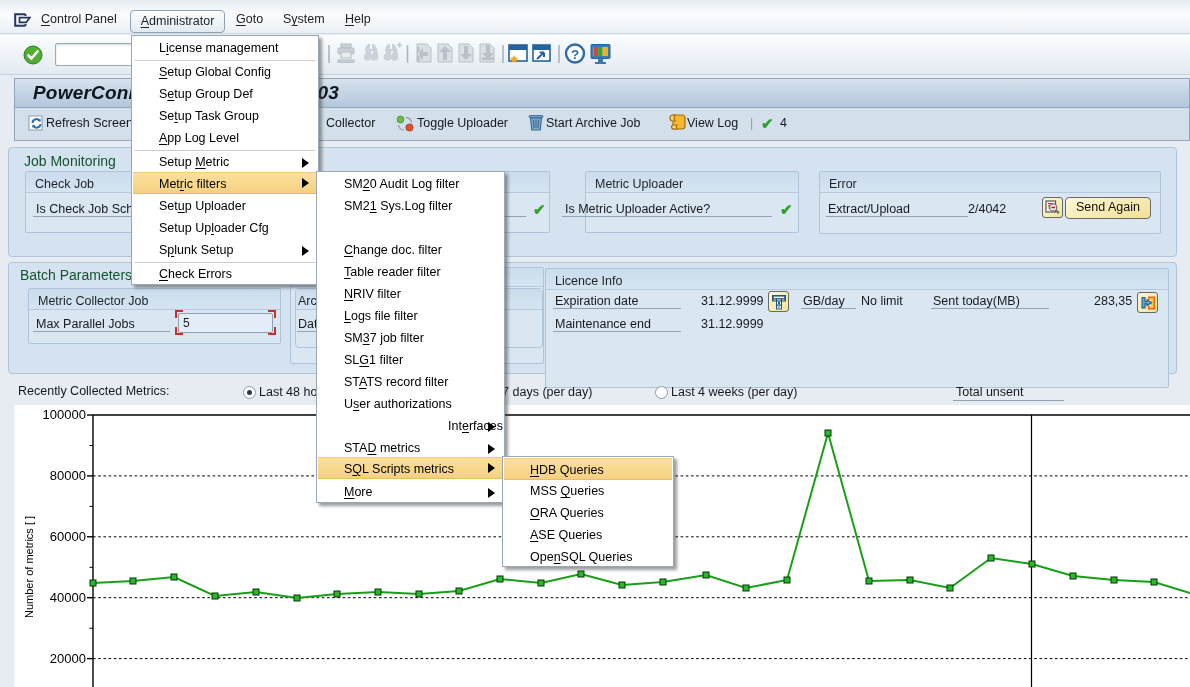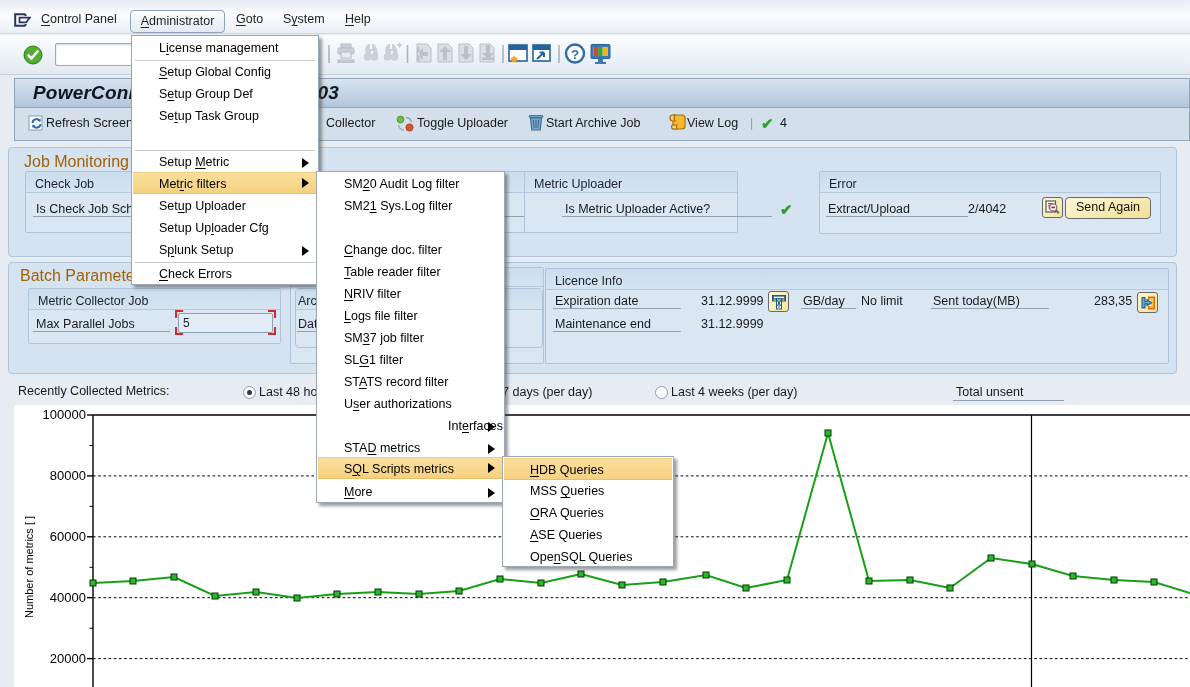--- a/index.html
+++ b/index.html
@@ -31,21 +31,21 @@
   background:linear-gradient(180deg,#D8E3EF 0%,#C6D5E5 45%,#B3C7DB 100%);
   border:1px solid #8FA4BA; border-bottom:1px solid #93A7BC; }
 #titletext { position:absolute; left:33px; top:82px; font-size:19px; font-weight:bold; font-style:italic; color:#10161e; letter-spacing:.2px; }
 
 
 #appbar { left:14px; top:108px; width:1176px; height:33px; background:#D3E0EC; border-left:1px solid #8FA4BA; border-right:1px solid #8FA4BA; border-bottom:1px solid #97ABBF; }
 .abtn { position:absolute; top:0; height:33px; line-height:33px; font-size:12.5px; color:#15191e; white-space:nowrap; }
 
 
 .tray { position:absolute; left:8px; width:1169px; background:#D5E2EF; border:1px solid #AFC4D9; border-radius:4px; }
-.trayhead { position:absolute; left:10px; top:4px; font-size:16px; color:#a16207; }
+.trayhead { position:absolute; left:10px; top:4px; font-size:14px; color:#14532d; }
 .ibox { position:absolute; background:#DAE7F3; border:1px solid #AFC4D9; border-radius:2px; }
 .ihead { position:absolute; left:0; top:0; right:0; height:21px;
   background:linear-gradient(180deg,#CBDCEC,#D5E4F1); border-bottom:1px solid #B6C9DC;
   line-height:25px; padding-left:9px; font-size:12.5px; }
 .lbl { position:absolute; font-size:12.5px; color:#16191d; white-space:nowrap; }
 .lbl.ul { border-bottom:1px solid #93A2B1; }
 .chk { position:absolute; font-size:15px; font-weight:bold; color:#2CA02C; }
 
 
 .icobtn { position:absolute; width:21px; height:21px; border:1px solid #96A6B8; border-radius:3px;
@@ -196,21 +196,21 @@
   <div class="tray" style="top:147px;height:110px;"></div>
   <div class="trayhead abs" style="left:24px;top:153px;">Job Monitoring</div>
 
   <div class="ibox" style="left:25px;top:171px;width:525px;height:62px;">
     <div class="ihead">Check Job</div>
   </div>
   <div class="lbl" style="left:36px;top:202px;">Is Check Job Scheduled?</div>
   <div class="lbl ul" style="left:33px;top:202px;width:493px;height:15px;"></div>
   <div class="chk" style="left:533px;top:201px;">✔</div>
 
-  <div class="ibox" style="left:524px;top:171px;width:214px;height:62px;">
+  <div class="ibox" style="left:585px;top:171px;width:214px;height:62px;">
     <div class="ihead">Metric Uploader</div>
   </div>
   <div class="lbl" style="left:565px;top:202px;">Is Metric Uploader Active?</div>
   <div class="lbl ul" style="left:562px;top:202px;width:210px;height:15px;"></div>
   <div class="chk" style="left:780px;top:201px;">✔</div>
 
   <div class="ibox" style="left:819px;top:171px;width:342px;height:63px;">
     <div class="ihead">Error</div>
   </div>
   <div class="lbl" style="left:828px;top:202px;">Extract/Upload</div>
@@ -243,21 +243,21 @@
 
   <div class="ibox" style="left:290px;top:267px;width:254px;height:97px;">
     <div class="ihead" style="height:19px;line-height:19px;"></div>
   </div>
   <div class="ibox" style="left:295px;top:288px;width:248px;height:60px;border-radius:4px;">
     <div class="ihead" style="padding-left:2px;">Archive Job</div>
   </div>
   <div class="lbl" style="left:298px;top:317px;">Date</div>
   <div class="lbl ul" style="left:297px;top:317px;width:60px;height:15px;"></div>
 
-  <div class="ibox" style="left:545px;top:268px;width:624px;height:96px;">
+  <div class="ibox" style="left:545px;top:268px;width:624px;height:120px;">
     <div class="ihead">Licence Info</div>
   </div>
   <div class="lbl" style="left:555px;top:294px;">Expiration date</div>
   <div class="lbl ul" style="left:553px;top:294px;width:128px;height:15px;"></div>
   <div class="lbl" style="left:701px;top:294px;">31.12.9999</div>
   <div class="icobtn goldbtn" style="left:768px;top:291px;"></div>
   <svg class="abs" style="left:771px;top:294px;" width="16" height="16" viewBox="0 0 16 16">
     <rect x="1" y="1" width="14" height="6.5" fill="#1E5A85"></rect>
     <rect x="2.8" y="2.6" width="10.4" height="1.6" fill="#fff"></rect>
     <rect x="2.6" y="4.8" width="2.2" height="2.6" fill="#C09A70"></rect>
@@ -363,20 +363,21 @@
       <rect x="1151" y="579" width="6" height="6"></rect>
     </g>
   </svg>
 
   <div class="menu" style="left:131px;top:35px;width:188px;height:250px;">
     <div class="mni" style="top:2px;">L<u>i</u>cense management</div>
     <div class="msep" style="top:24px;"></div>
     <div class="mni" style="top:26px;"><u>S</u>etup Global Config</div>
     <div class="mni" style="top:48px;">S<u>e</u>tup Group Def</div>
     <div class="mni" style="top:70px;">Se<u>t</u>up Task Group</div>
+    <div class="mni" style="top:92px;"><u>A</u>pp Log Level</div>
     <div class="msep" style="top:114px;"></div>
     <div class="mni" style="top:116px;">Setup <u>M</u>etric<span class="arr"></span></div>
     <div class="mni hl" style="top:135.5px;">Met<u>r</u>ic filters<span class="arr"></span></div>
     <div class="mni" style="top:160px;">Set<u>u</u>p Uploader</div>
     <div class="mni" style="top:182px;">Setup Up<u>l</u>oader Cfg</div>
     <div class="mni" style="top:204px;">S<u>p</u>lunk Setup<span class="arr"></span></div>
     <div class="msep" style="top:226px;"></div>
     <div class="mni" style="top:228px;"><u>C</u>heck Errors</div>
   </div>
 

